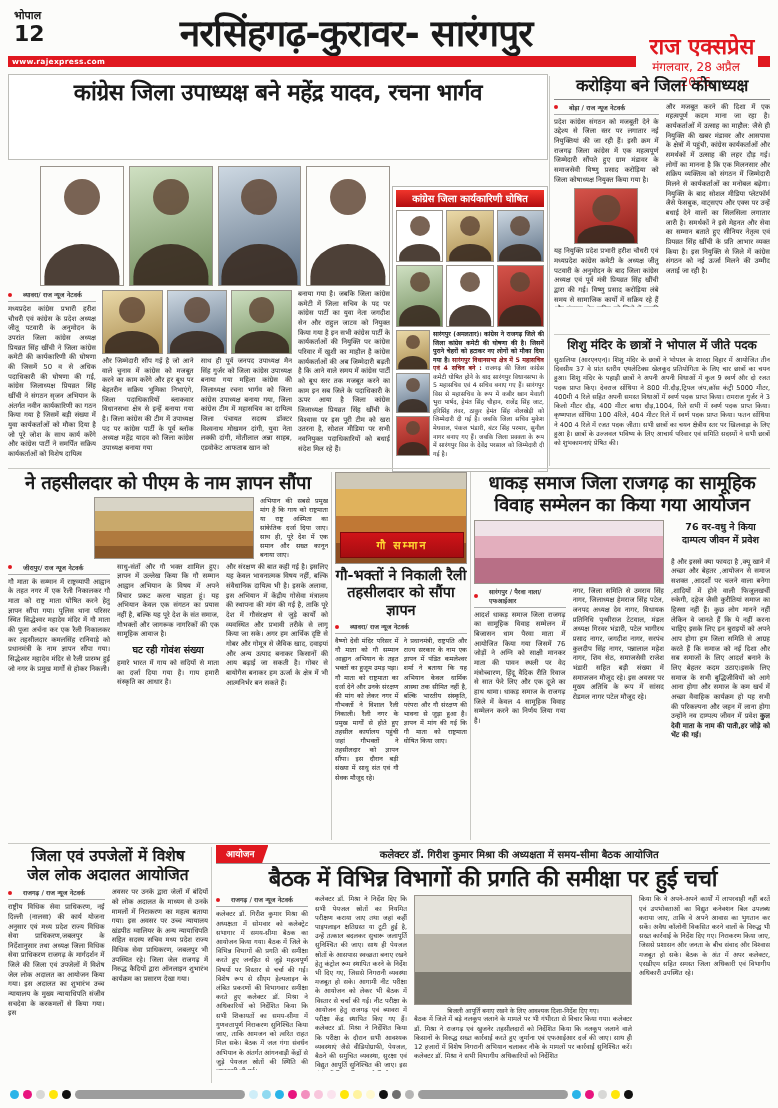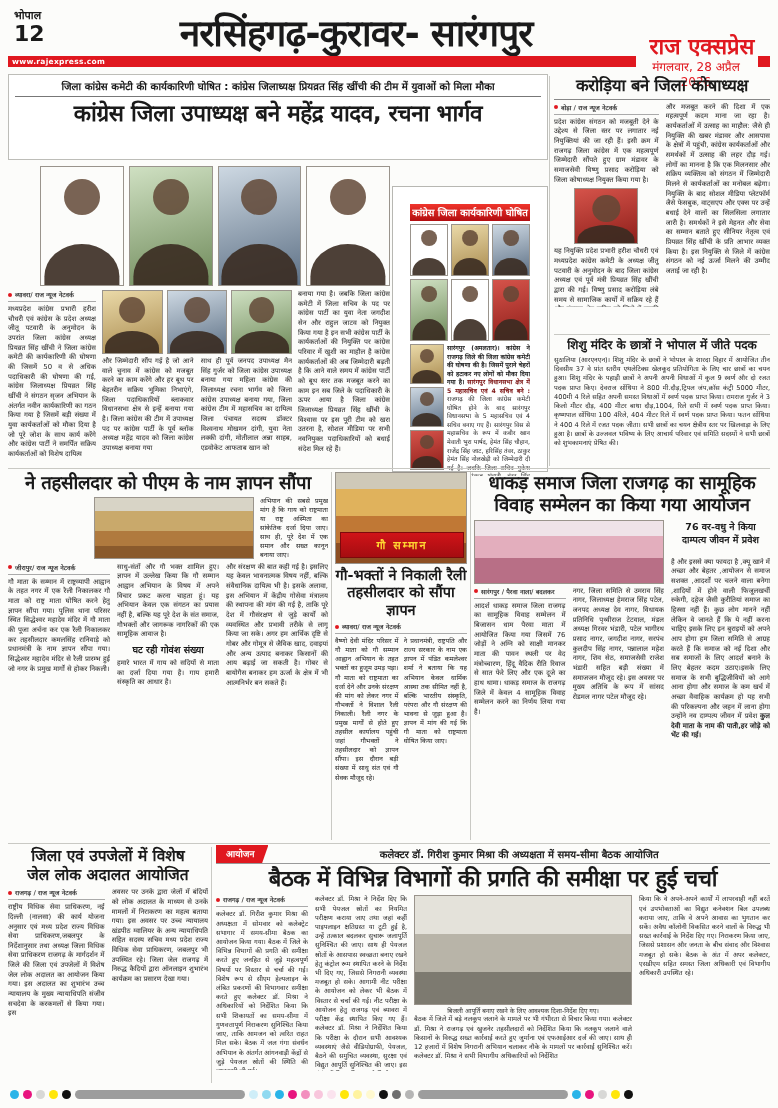--- a/index.html
+++ b/index.html
@@ -18,21 +18,21 @@
   .website{position:absolute;left:12px;top:57px;font-size:7.5px;font-weight:bold;color:#fff;letter-spacing:.3px;}
   .dateline{position:absolute;left:640px;top:58px;width:112px;font-size:12px;font-weight:normal;color:#e0181f;text-align:center;}
   .redsq{position:absolute;left:758px;top:56px;width:12px;height:11px;background:#e0181f;}
 
   
   .leadbox{left:8px;top:74px;width:540px;height:86px;border:1px solid #bdbdb8;background:#fff;box-sizing:border-box;padding:4px 6px;}
   .kicker{font-size:10.2px;font-weight:bold;text-align:center;border-bottom:1px solid #777;padding-bottom:3px;margin-bottom:3px;}
   .headline-xl{font-size:22.5px;font-weight:bold;text-align:center;line-height:1.18;letter-spacing:-.4px;}
 
   
-  .byline{display:flex;align-items:center;gap:3px;font-size:6.4px;font-weight:bold;color:#3a3a3a;
+  .byline{display:flex;align-items:center;gap:11px;font-size:6.4px;font-weight:bold;color:#3a3a3a;
           border-bottom:1px solid #aaa;padding-bottom:2px;margin-bottom:3px;}
   .dot{width:4px;height:4px;background:#e0181f;border-radius:50%;flex:0 0 auto;}
   .bt{font-size:6.9px;line-height:1.4;text-align:justify;color:#242424;overflow:hidden;}
   .cols{display:flex;gap:7px;}
   .col{flex:1;min-width:0;}
   .subhead-s{font-size:9.5px;font-weight:bold;text-align:center;margin:3px 0;}
 
   
   .ph{background:linear-gradient(165deg,#ddd2c2 0%,#bba astonishing 0,#b3a089 48%,#86705b 100%);position:relative;overflow:hidden;border:1px solid #9a948c;box-sizing:border-box;}
   .ph::before{content:"";position:absolute;left:50%;top:10%;width:44%;padding-top:44%;transform:translateX(-50%);
@@ -46,21 +46,21 @@
   .ph.scene::before,.ph.scene::after{display:none;}
   .ph.crowd{background:linear-gradient(180deg,#d8d4c6 0 22%,#c9a96b 22% 55%,#b07a3e 55% 80%,#8a5a2c 80% 100%);}
   .ph.rally{background:linear-gradient(180deg,#cfc9b8 0 18%,#e0b25c 18% 48%,#c07835 48% 78%,#8d4f22 78% 100%);}
   .ph.meet{background:linear-gradient(180deg,#e4e2da 0 35%,#b8b4a8 35% 70%,#7d7a70 70% 100%);}
   .ph.stage{background:linear-gradient(180deg,#efe3e8 0 25%,#e3aebd 25% 60%,#b86f86 60% 100%);}
   .banner{position:absolute;left:3%;bottom:6%;width:94%;height:26%;background:linear-gradient(#d01318,#a50d11);
           display:flex;align-items:center;justify-content:center;border:1px solid #7d090c;}
   .banner span{color:#ffd632;font-weight:bold;font-size:11px;letter-spacing:2px;}
 
   
-  .execbox{left:392px;top:186px;width:156px;height:286px;border:1px solid #b7b7b2;background:#fff;box-sizing:border-box;padding:17px;}
+  .execbox{left:392px;top:186px;width:156px;height:286px;border:1px solid #b7b7b2;background:#fff;box-sizing:border-box;padding:3px;}
   .exechead{background:linear-gradient(180deg,#f0352c,#b30d10);color:#fff;font-size:9.8px;font-weight:bold;
             text-align:center;padding:2px 0;margin-bottom:3px;}
   .execgrid{display:flex;gap:3px;margin-bottom:3px;}
   .execgrid .ph{flex:1;}
   .exec-bottom{display:flex;gap:3px;}
   .exec-stack{width:34px;flex:0 0 auto;display:flex;flex-direction:column;gap:3px;}
   .exec-stack .ph{height:40px;}
   .exec-text{font-size:6.2px;line-height:1.38;text-align:justify;color:#242424;overflow:hidden;}
   .exec-lead{font-weight:bold;}
 
@@ -99,21 +99,20 @@
   </div>
   <div class="abs" style="left:632px;top:30px;width:140px;text-align:center;">
     <span class="brand">राज एक्सप्रेस</span>
   </div>
   <div class="redbar"></div>
   <div class="website">www.rajexpress.com</div>
   <div class="dateline">मंगलवार, 28 अप्रैल 2026</div>
   <div class="redsq"></div>
 
   <div class="abs leadbox">
-    <div class="kicker">जिला कांग्रेस कमेटी की कार्यकारिणी घोषित : कांग्रेस जिलाध्यक्ष प्रियव्रत सिंह खींची की टीम में युवाओं को मिला मौका</div>
     <div class="headline-xl">कांग्रेस जिला उपाध्यक्ष बने महेंद्र यादव, रचना भार्गव</div>
   </div>
 
   <div class="abs" style="left:8px;top:166px;width:382px;height:300px;">
     <div style="display:flex;gap:5px;margin-left:32px;">
       <div class="ph" style="width:84px;height:120px;"></div>
       <div class="ph p-grn" style="width:84px;height:120px;"></div>
       <div class="ph p-blu" style="width:84px;height:120px;"></div>
       <div class="ph" style="width:84px;height:120px;"></div>
     </div>
@@ -241,21 +240,21 @@
   <div class="abs" style="left:474px;top:472px;width:296px;height:368px;">
     <div class="headline-l">धाकड़ समाज जिला राजगढ़ का सामूहिक</div>
     <div class="headline-l">विवाह सम्मेलन का किया गया आयोजन</div>
     <div style="display:flex;gap:7px;margin-top:4px;height:300px;">
       <div style="flex:0 0 190px;min-width:0;">
         <div class="ph scene stage" style="width:190px;height:64px;"></div>
         <div style="display:flex;gap:7px;margin-top:3px;height:228px;">
           <div class="col">
             <div class="byline">
               <span class="dot"></span>
-              <span>सारंगपुर / पैरवा नाला/ बदलकर</span>
+              <span>सारंगपुर / पैरवा नाला/ एफआईआर</span>
             </div>
             <div class="bt" style="height:208px;">आदर्श धाकड़ समाज जिला राजगढ़ का सामूहिक विवाह सम्मेलन में बिजासन धाम पैरवा माता में आयोजित किया गया जिसमें 76 जोड़ों ने अग्नि को साक्षी मानकर माता की पावन स्थली पर वेद मंत्रोच्चारण, हिंदू वैदिक रीति रिवाज से सात फेरे लिए और एक दूजे का हाथ थामा। धाकड़ समाज के राजगढ़ जिले में केवल 4 सामूहिक विवाह सम्मेलन करने का निर्णय लिया गया है।</div>
           </div>
           <div class="bt col" style="height:226px;">नगर, जिला समिति से उमराव सिंह नागर, जिलाध्यक्ष हेमराज सिंह पटेल, जनपद अध्यक्ष देव नागर, विधायक प्रतिनिधि पृथ्वीराज टेटवाल, मंडल अध्यक्ष गिरवर भंडारी, पटेल भागीरथ प्रसाद नागर, जगदीश नागर, सरपंच कुलदीप सिंह नागर, पन्नालाल महेश नागर, शिव सेठ, समाजसेवी राजेश भंडारी सहित बड़ी संख्या में समाजजन मौजूद रहे। इस अवसर पर मुख्य अतिथि के रूप में सांसद रोडमल नागर पटेल मौजूद रहे।</div>
         </div>
       </div>
       <div style="flex:1;min-width:0;">
         <div class="subhead-s" style="margin:0;text-align:center;">76 वर-वधु ने किया</div>
         <div class="subhead-s" style="margin:0 0 12px;">दाम्पत्य जीवन में प्रवेश</div>
         <div class="bt" style="height:250px;">

